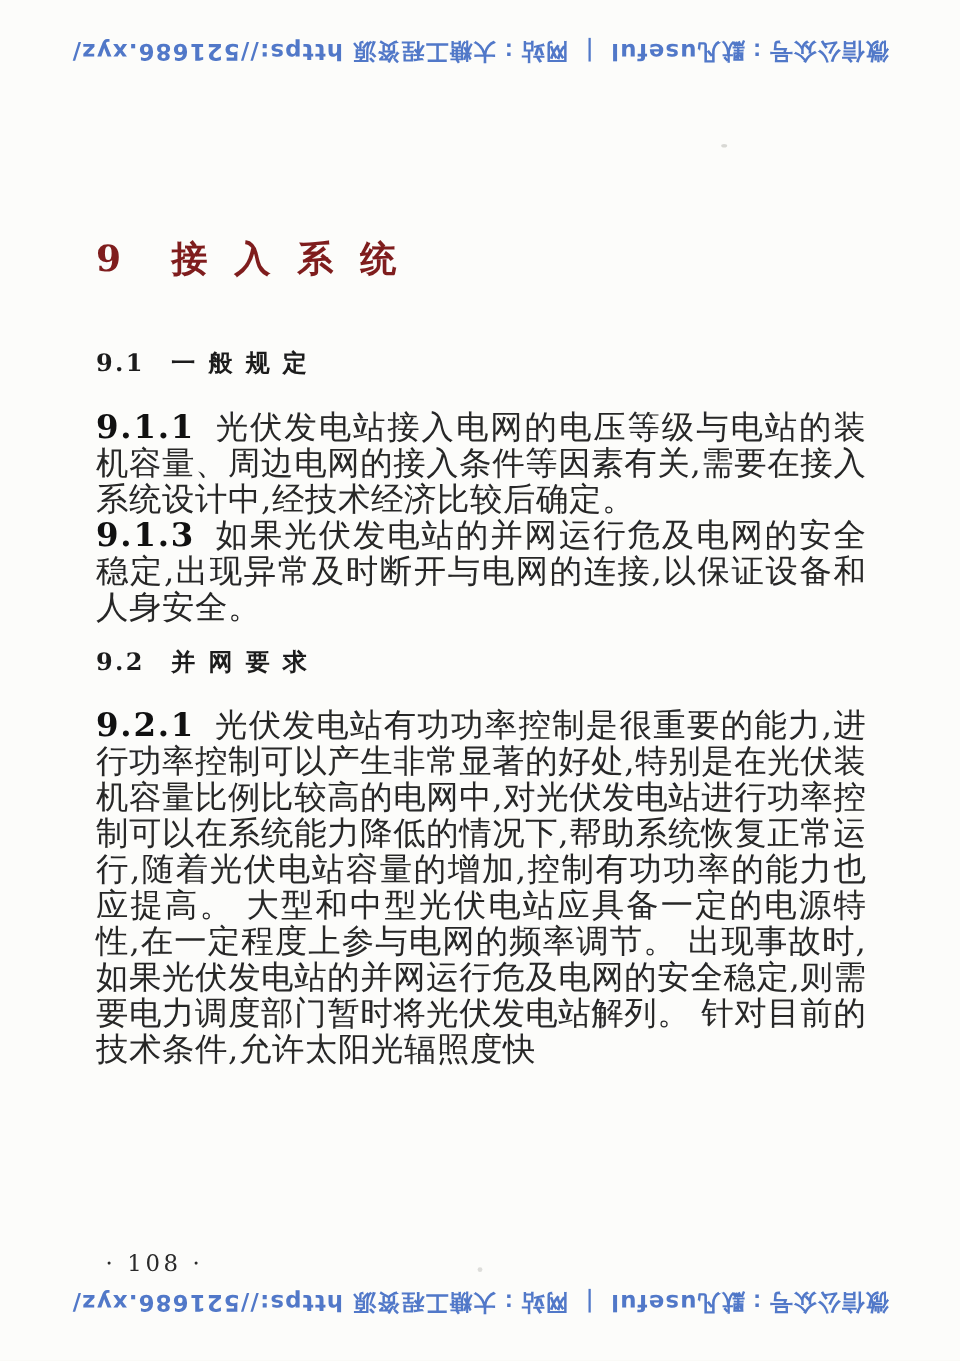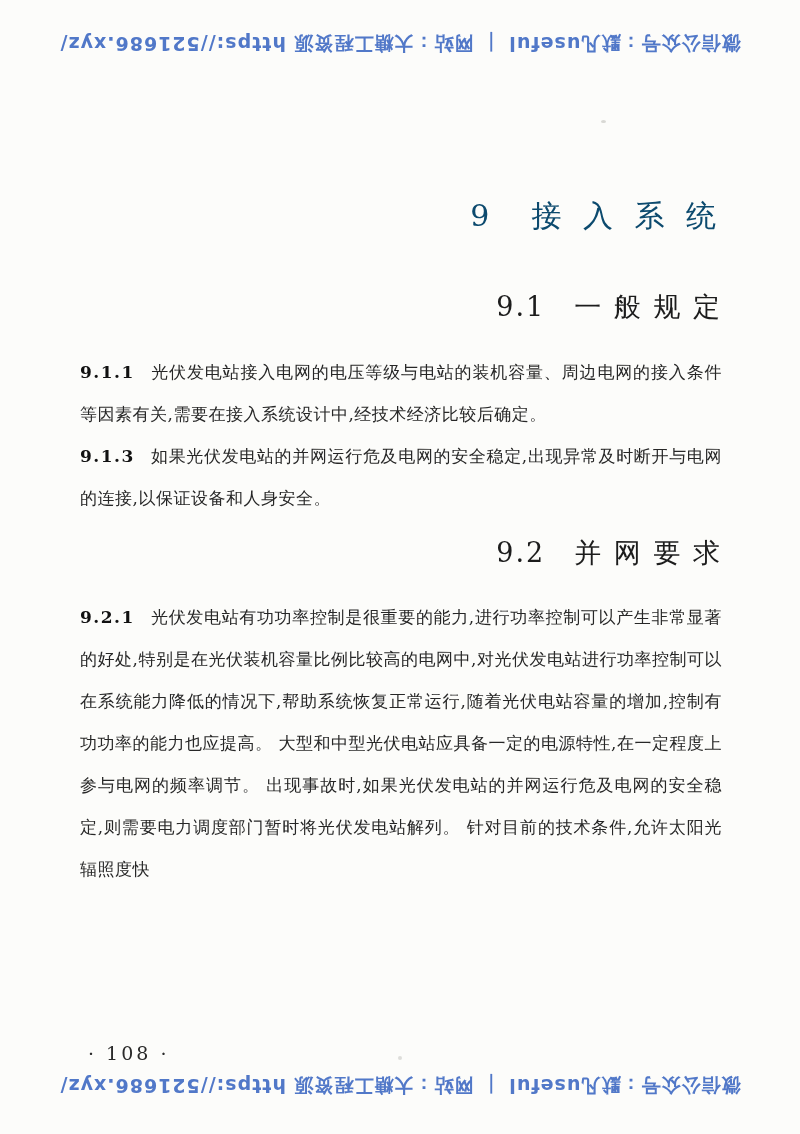--- a/index.html
+++ b/index.html
@@ -30,38 +30,38 @@
   }
   .wm-top { top: 30px; }
   .wm-bottom { top: 1072px; }
   .content {
     position: absolute;
     left: 80px; top: 0;
     width: 642px;
   }
   .chapter-title {
     margin-top: 196px;
-    text-align: right;
+    text-align: left;
     font-size: 30px;
-    font-weight: normal;
+    font-weight: bold;
     letter-spacing: 6px;
-    color: #0c4a6e;
+    color: #7f1d1d;
   }
   .section-heading {
-    text-align: right;
-    font-size: 27px;
-    font-weight: normal;
+    text-align: left;
+    font-size: 20px;
+    font-weight: bold;
     letter-spacing: 2px;
     color: #1c1c1c;
   }
   .heading-9-1 { margin-top: 52px; margin-bottom: 26px; }
   .heading-9-2 { margin-top: 16px; margin-bottom: 25px; }
   .clause {
-    font-size: 17px;
-    line-height: 42px;
+    font-size: 27px;
+    line-height: 30px;
     text-align: justify;
     text-justify: inter-ideograph;
     word-break: break-all;
     letter-spacing: 0.5px;
     color: #272727;
   }
   .clause-num {
     font-weight: bold;
     letter-spacing: 1.5px;
     margin-right: 16px;

